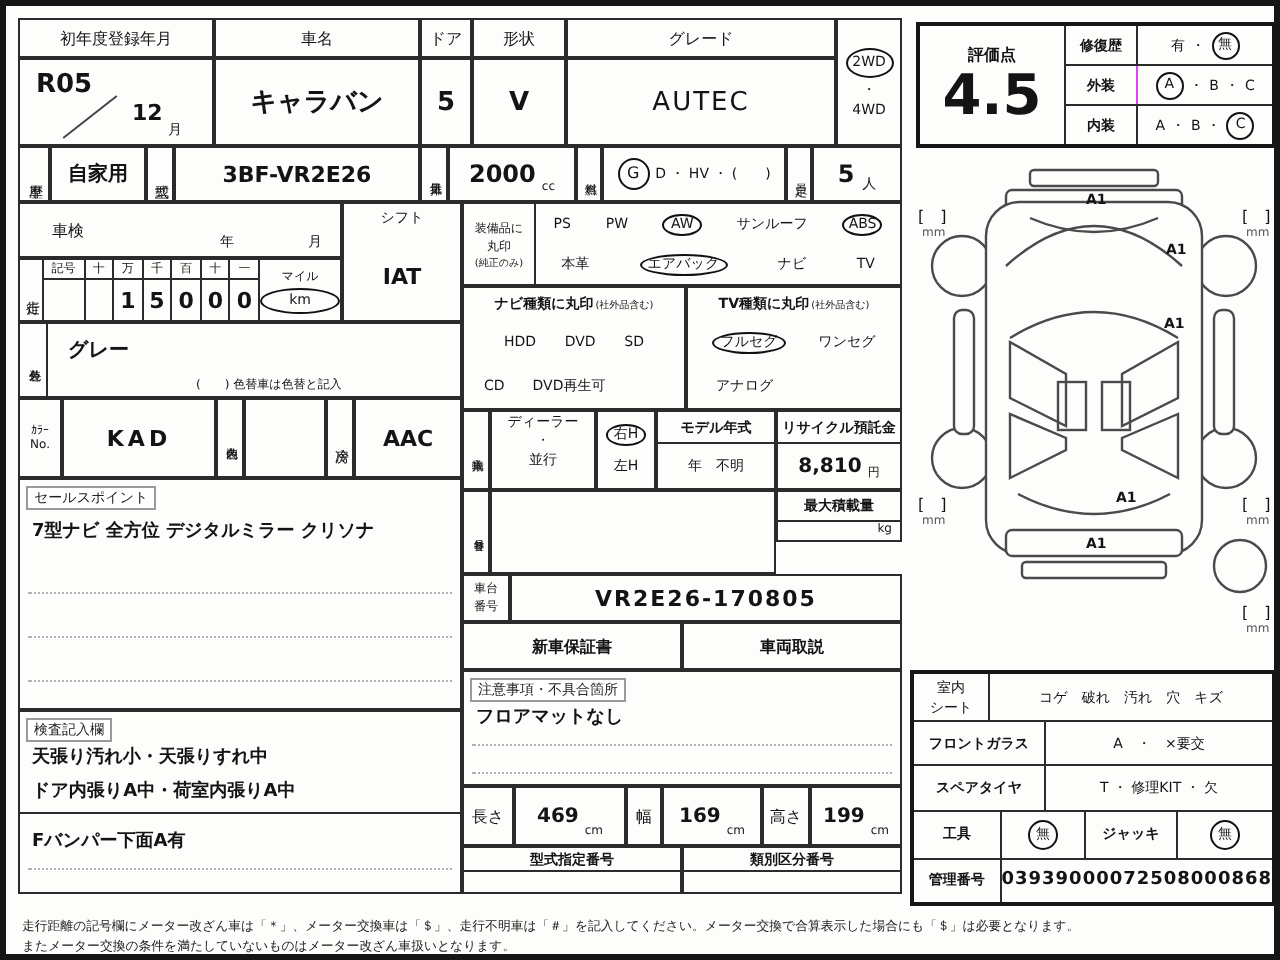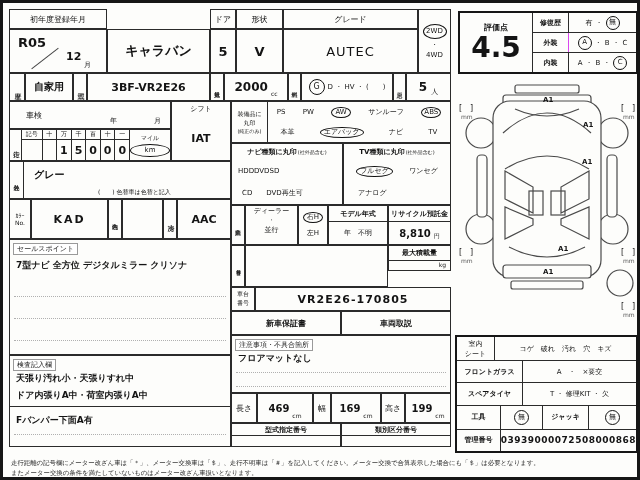--- a/index.html
+++ b/index.html
@@ -20,20 +20,21 @@
   .tag{display:inline-block;border:1px solid #9a9a9a;padding:1px 3px;font-size:7px;line-height:8px;background:#fff;color:#222}
   .slash{position:absolute;width:34px;border-top:1px solid #444;transform:rotate(-38deg)}
   svg{display:block}
 </style>
 </head>
 <body>
 
 <div id="sheet">
 
   <div class="a bd c f8" style="left:6px;top:6px;width:98px;height:20px">初年度登録年月</div>
+  <div class="a bd c f8" style="left:104px;top:6px;width:103px;height:20px">車名</div>
   <div class="a bd c f8" style="left:207px;top:6px;width:26px;height:20px">ドア</div>
   <div class="a bd c f8" style="left:233px;top:6px;width:47px;height:20px">形状</div>
   <div class="a bd c f8" style="left:280px;top:6px;width:135px;height:20px">グレード</div>
 
   <div class="a bd" style="left:6px;top:26px;width:98px;height:44px">
     <span class="a f13 bold" style="left:8px;top:5px">R05</span>
     <div class="slash" style="left:18px;top:28px"></div>
     <span class="a f11 bold" style="left:56px;top:20px">12</span>
     <span class="a f7" style="left:74px;top:30px">月</span>
   </div>
@@ -182,21 +183,21 @@
         <span>TV</span>
       </div>
     </div>
   </div>
 
   <div class="a bd col" style="left:228px;top:140px;width:112px;height:62px">
     <div class="c" style="height:16px;gap:1px">
       <span class="f7 bold">ナビ種類に丸印</span>
       <span style="font-size:5px">(社外品含む)</span>
     </div>
-    <div class="c f7" style="flex:1;justify-content:flex-start;padding:0 6px">
+    <div class="c f7" style="flex:1;justify-content:space-between;padding:0 20px">
       <span>HDD</span>
       <span>DVD</span>
       <span>SD</span>
     </div>
     <div class="f7" style="flex:1;display:flex;align-items:center;gap:14px;padding-left:10px">
       <span>CD</span>
       <span>DVD再生可</span>
     </div>
   </div>
   <div class="a bd col" style="left:340px;top:140px;width:108px;height:62px">

